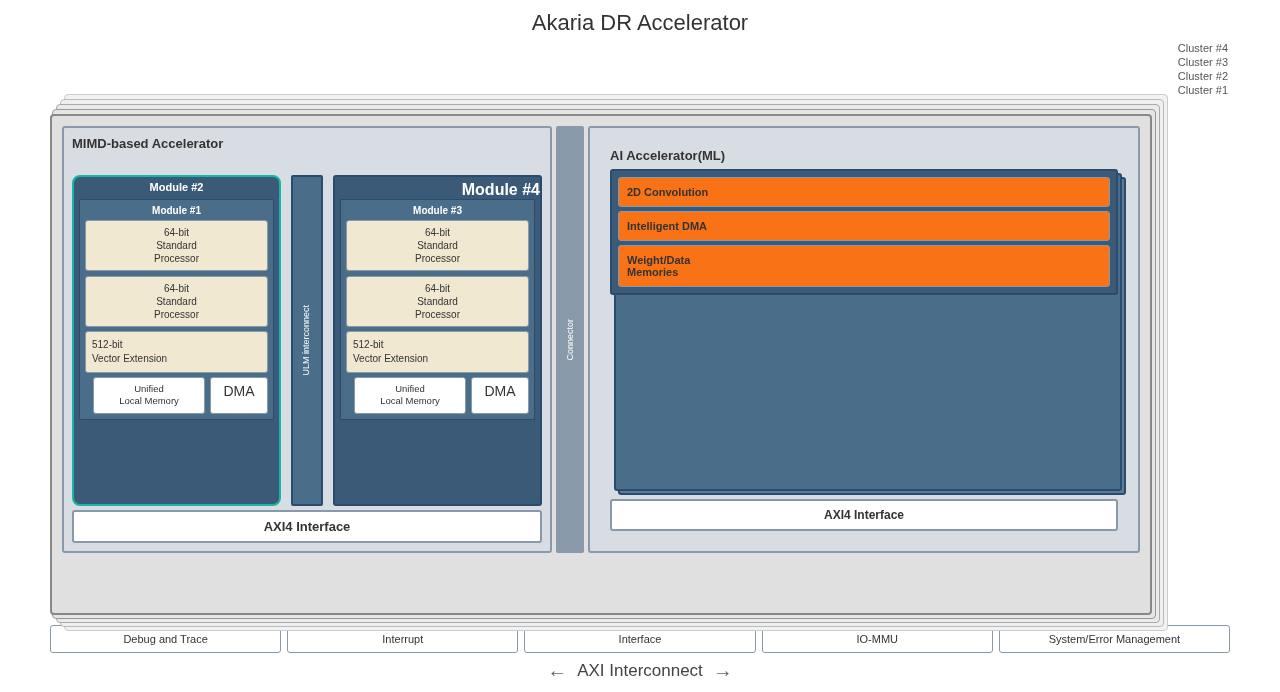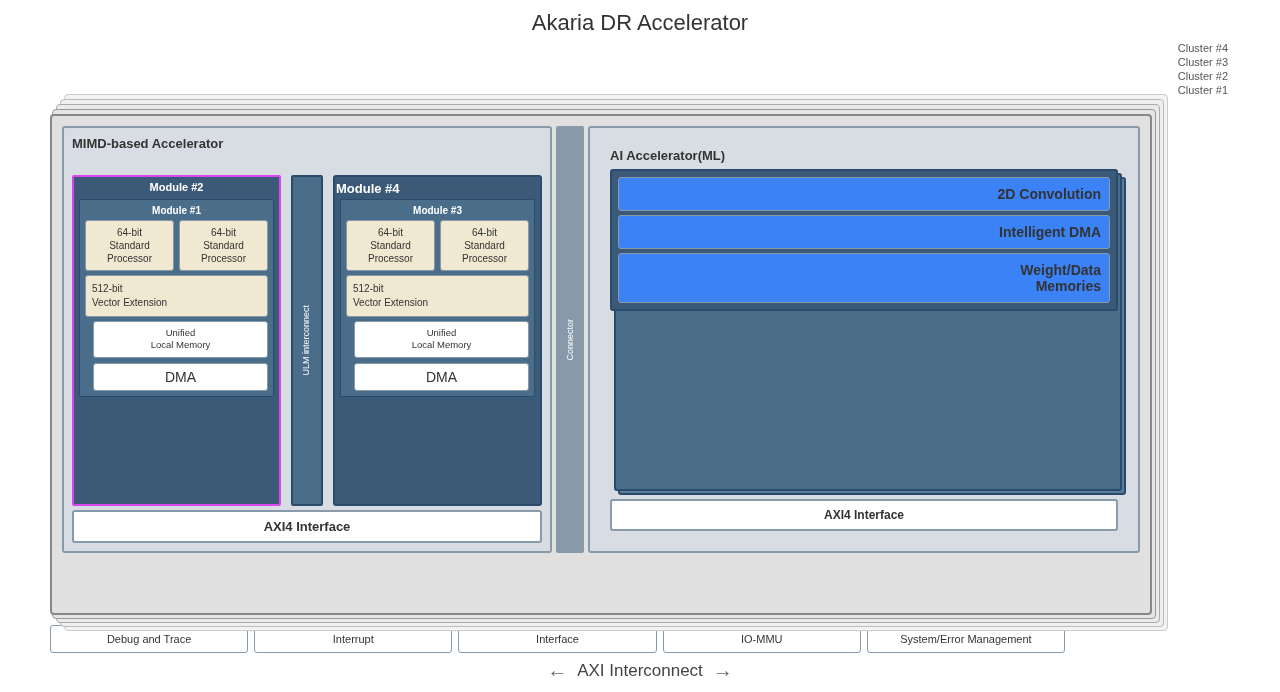--- a/index.html
+++ b/index.html
@@ -59,23 +59,23 @@
       flex: 0 0 auto;
       width: 490px;
     }
     .mimd-title {
       font-size: 13px;
       font-weight: bold;
       color: #333;
       margin-bottom: 20px;
     }
     .module2-box {
-      border: 2px solid #d946ef;
+      border: 2px solid #14b8a6;
       background: #3a5a78;
-      border-radius: 2px;
+      border-radius: 8px;
       padding: 5px;
       padding-top: 22px;
       position: relative;
     }
     .module2-label {
       position: absolute;
       top: 4px;
       left: 0; right: 0;
       text-align: center;
       font-size: 11px;
@@ -99,43 +99,44 @@
       border: 2px solid #2a4a6e;
       background: #3a5a78;
       border-radius: 3px;
       padding: 5px;
       padding-top: 22px;
       position: relative;
     }
     .module4-label {
       position: absolute;
       top: 4px;
-      left: 1px; right: 0;
-      text-align: left;
-      font-size: 13px;
+      left: 16px; right: 0;
+      text-align: right;
+      font-size: 16px;
       color: #fff;
       font-weight: bold;
     }
     .module3-box {
       border: 1.5px solid #2a4a6e;
       background: #4a6e8a;
       border-radius: 1px;
       padding: 5px;
     }
     .module3-label {
       font-size: 10px;
       color: #fff;
       text-align: center;
       margin-bottom: 4px;
       font-weight: bold;
     }
 
     
     .processor-row {
       display: flex;
+      flex-direction: column;
       gap: 5px;
       margin-bottom: 4px;
     }
     .processor-box {
       background: #f0e8d0;
       border: 1.5px solid #8899aa;
       border-radius: 3px;
       flex: 1;
       padding: 5px 3px;
       text-align: center;
@@ -152,21 +153,20 @@
       padding: 6px;
       font-size: 10px;
       color: #333;
       line-height: 1.4;
       margin-bottom: 4px;
     }
 
     
     .memory-row {
       display: flex;
-      flex-direction: column;
       gap: 5px;
       padding-left: 8px;
     }
     .memory-box {
       background: #ffffff;
       border: 1.5px solid #8899aa;
       border-radius: 3px;
       flex: 2;
       padding: 5px 3px;
       text-align: center;
@@ -249,26 +249,26 @@
       flex: 1;
     }
     .ai-title {
       font-size: 13px;
       font-weight: bold;
       color: #333;
       margin-bottom: 2px;
     }
 
     .ai-component-box {
-      background: #3b82f6;
+      background: #f97316;
       border: 1.5px solid #8899aa;
       border-radius: 3px;
       padding: 8px;
-      text-align: right;
-      font-size: 14px;
+      text-align: left;
+      font-size: 11px;
       font-weight: bold;
       color: #333;
       margin-bottom: 4px;
     }
     .ai-component-box:last-child {
       margin-bottom: 0;
     }
 
     .ai-axi4-bar {
       background: #fff;
@@ -280,21 +280,21 @@
       font-weight: bold;
       color: #333;
       margin-top: 4px;
     }
 
     
     .service-bars {
       display: flex;
       flex-direction: row;
       gap: 6px;
-      width: 1015px;
+      width: 1180px;
       margin-top: 6px;
     }
     .service-bar {
       flex: 1;
       border: 1.5px solid #8899aa;
       background: #fff;
       border-radius: 3px;
       padding: 7px 4px;
       text-align: center;
       font-size: 11px;

